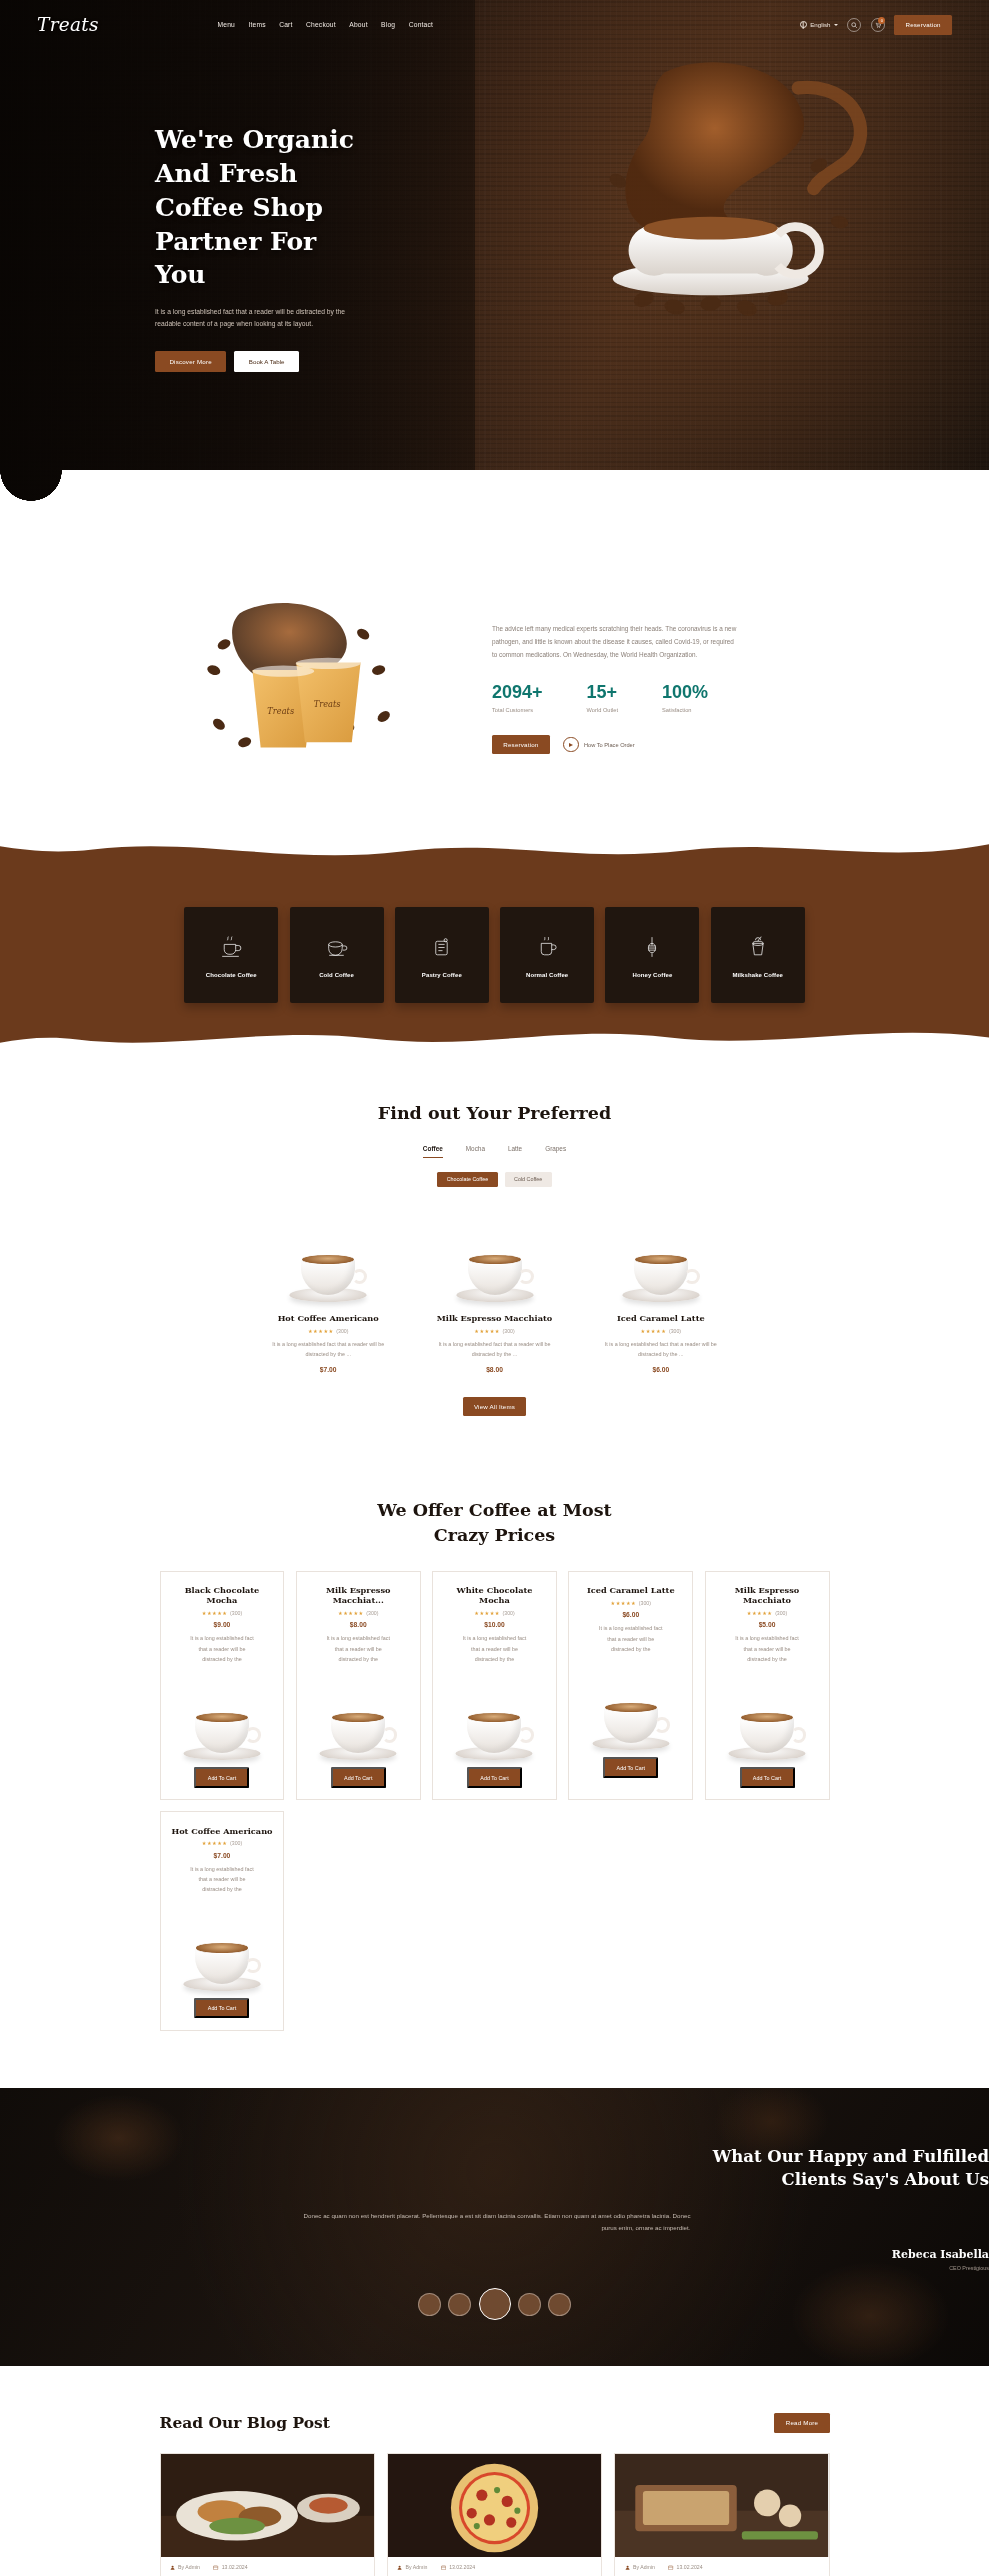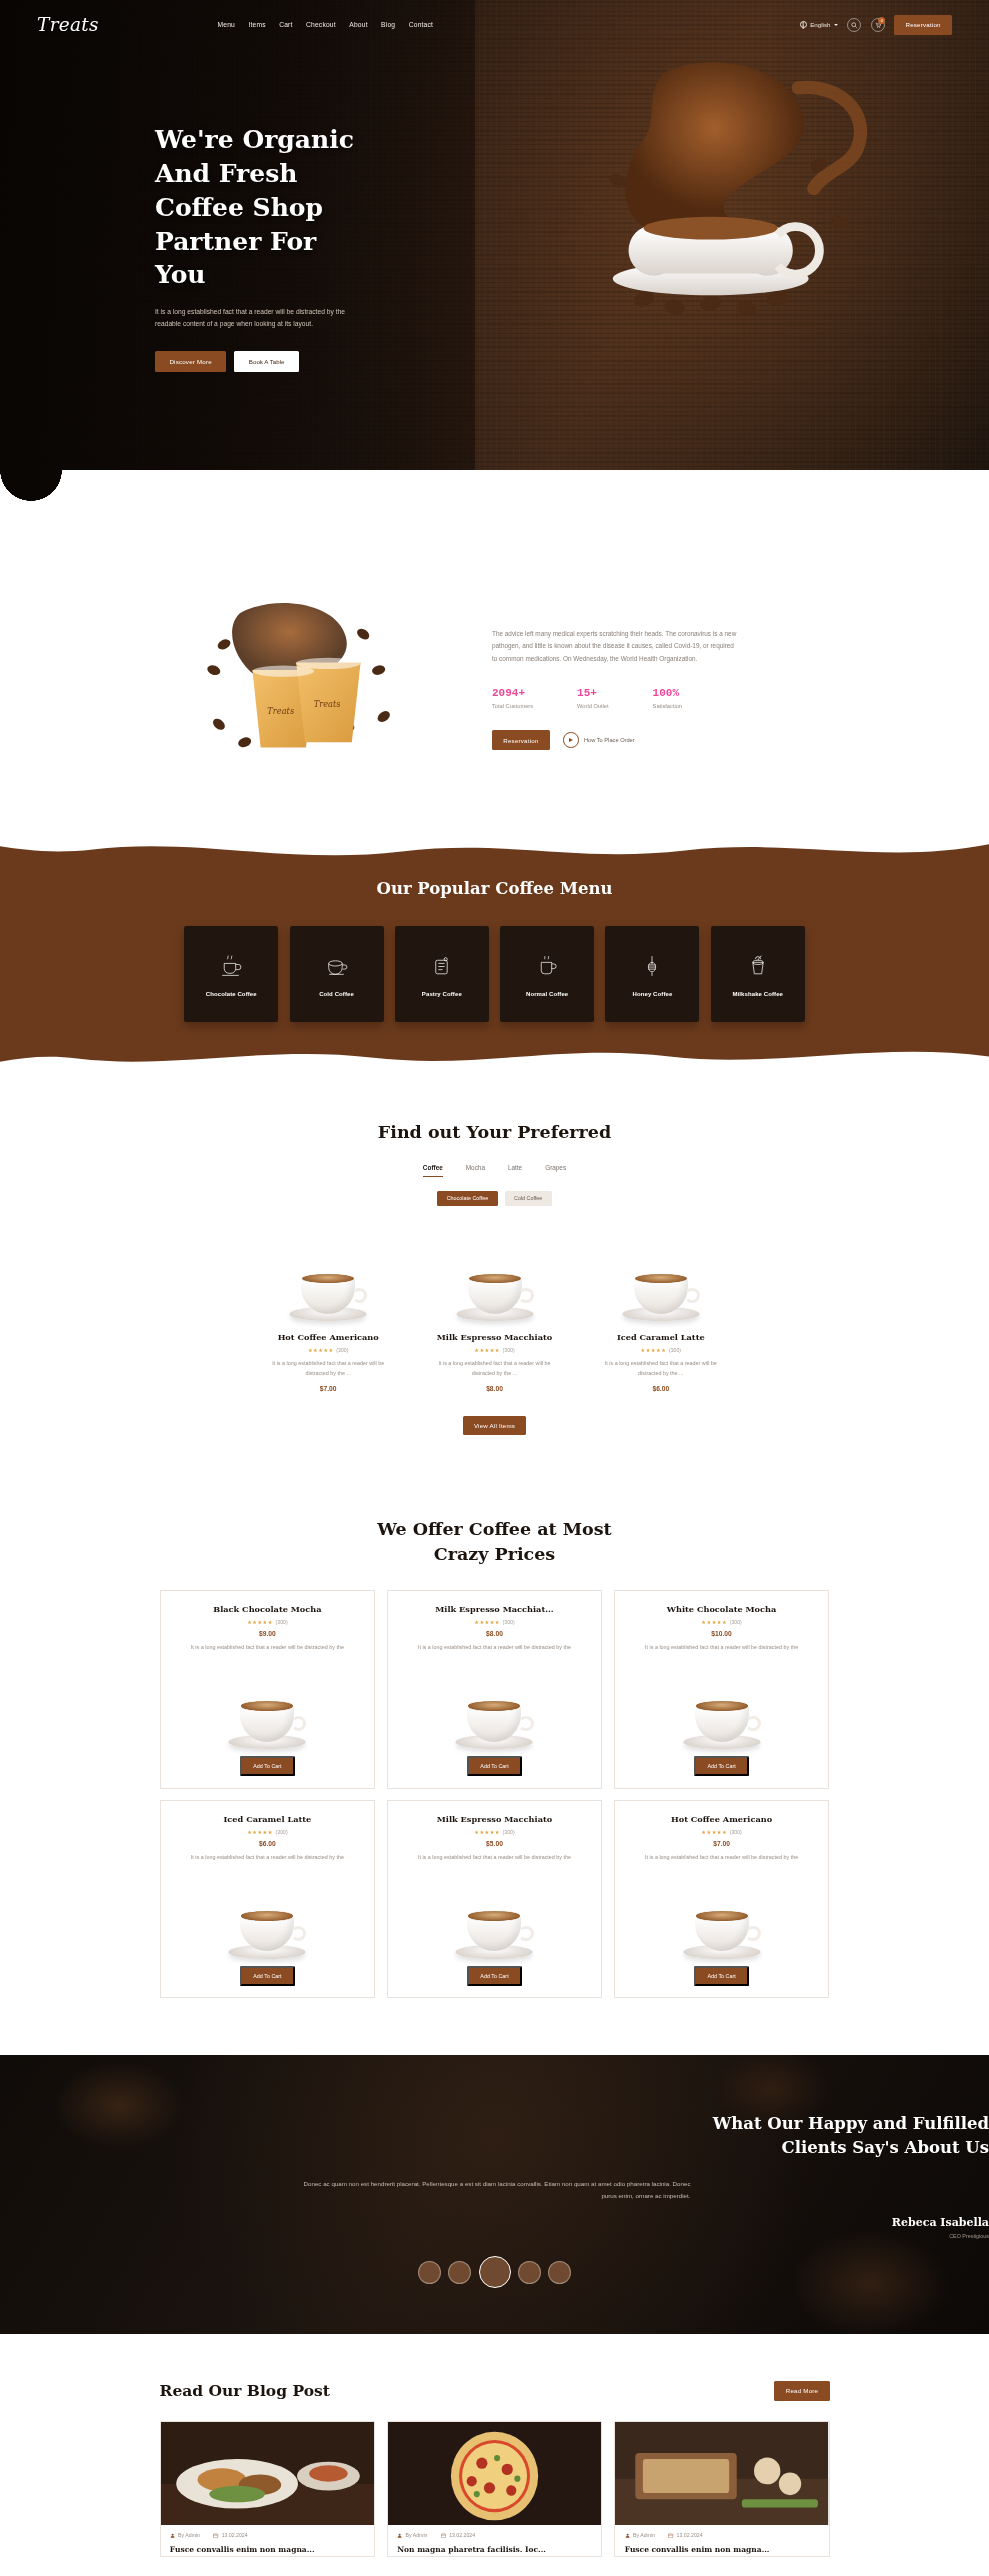--- a/index.html
+++ b/index.html
@@ -114,21 +114,21 @@
     width:665px; margin:0 auto; display:flex; gap:41px; align-items:center;
   }
   .about-art { width:289px; height:170px; position:relative; }
   .about-text { flex:1; }
   .sec-title {
     font-family:"DejaVu Serif", serif;
     font-size:17.5px; line-height:1.4; color:#1d140e; font-weight:700;
   }
   .sec-para { color:#8a7f77; font-size:6.4px; line-height:2; margin-top:11.3px; width:247px; }
   .stats { display:flex; gap:44px; margin-top:20.6px; }
-  .stat-num { font-family:Liberation Mono, monospace; font-size:11px; color:#ec4899; font-weight:700; }
+  .stat-num { font-family:Liberation Sans, sans-serif; font-size:18px; color:#0f766e; font-weight:700; }
   .stat-lab { font-size:5.7px; color:#9a8e85; margin-top:4.1px; }
   .about-cta { display:flex; align-items:center; gap:13.4px; margin-top:21.6px; }
   .play-wrap { display:flex; align-items:center; gap:5.2px; }
   .play-circle {
     width:15.5px;height:15.5px;border-radius:50%;border:0.8px solid #8a4a22;
     display:flex;align-items:center;justify-content:center;
   }
   .play-tri { width:0;height:0;border-left:4.1px solid #8a4a22;border-top:2.6px solid transparent;border-bottom:2.6px solid transparent;margin-left:1px; }
   .play-label { font-size:5.7px; color:#6b5b50; }
 
@@ -174,21 +174,21 @@
   .stars { color:#e2a23b; font-size:5.2px; margin-top:4.6px; letter-spacing:0.5px; }
   .stars .cnt { color:#a79c94; margin-left:2.6px; letter-spacing:0; }
   .prod-desc { font-size:5.4px; color:#9a8e85; line-height:1.9; margin-top:5.2px; padding:0 11.3px; }
   .price { margin-top:6.2px; font-size:6.7px; color:#8a4a22; font-weight:700; }
   .view-all { display:flex; justify-content:center; margin-top:24px; }
 
   
   .prices { padding:41px 0 57px; background:#fff; }
   .grid3 {
     width:670px; margin:24px auto 0;
-    display:grid; grid-template-columns:repeat(3,1fr); gap:11.3px;
+    display:grid; grid-template-columns:repeat(5,1fr); gap:11.3px;
   }
   .pcard {
     border:0.5px solid #e9e2dc; background:#fff; padding:13.4px 10.3px 11.3px;
     text-align:center; position:relative;
   }
   .pcard h4 { font-family:"DejaVu Serif",serif; font-size:8.2px; color:#1d140e; font-weight:700;}
   .pcard .price { margin-top:5.2px; }
   .pcard .prod-desc { padding:0 15.5px; }
   .pcard-img { height:93px; display:flex; align-items:flex-end; justify-content:center; margin-top:3.1px; }
   .cart-btn {
@@ -410,21 +410,20 @@
       </div>
     </div>
   </section>
 
   <section class="band">
     <div class="band-top-wave">
       <svg viewBox="0 0 1920 60" preserveAspectRatio="none" style="display:block;width:100%;height:31px">
         <path d="M0,0 L1920,0 L1920,18 C1720,58 1540,6 1330,30 C1120,54 980,8 780,32 C560,58 380,4 180,28 C110,36 50,30 0,22 Z" fill="#ffffff"></path>
       </svg>
     </div>
-    <h2 class="band-title">Our Popular Coffee Menu</h2>
     <div class="cat-row">
       <div class="cat-card">
         <span class="cat-ico">
           <svg width="26" height="26" viewBox="0 0 50 50" fill="none" stroke="#fff" stroke-width="1.4">
             <path d="M12 20h22v10a9 9 0 0 1-9 9h-4a9 9 0 0 1-9-9z"></path>
               <path d="M34 22h5a5 5 0 0 1 0 10h-5"></path>
               <path d="M18 12c2-3 0-4 2-7M25 12c2-3 0-4 2-7"></path>
               <line x1="8" y1="43" x2="40" y2="43"></line>
           </svg>
         </span>

